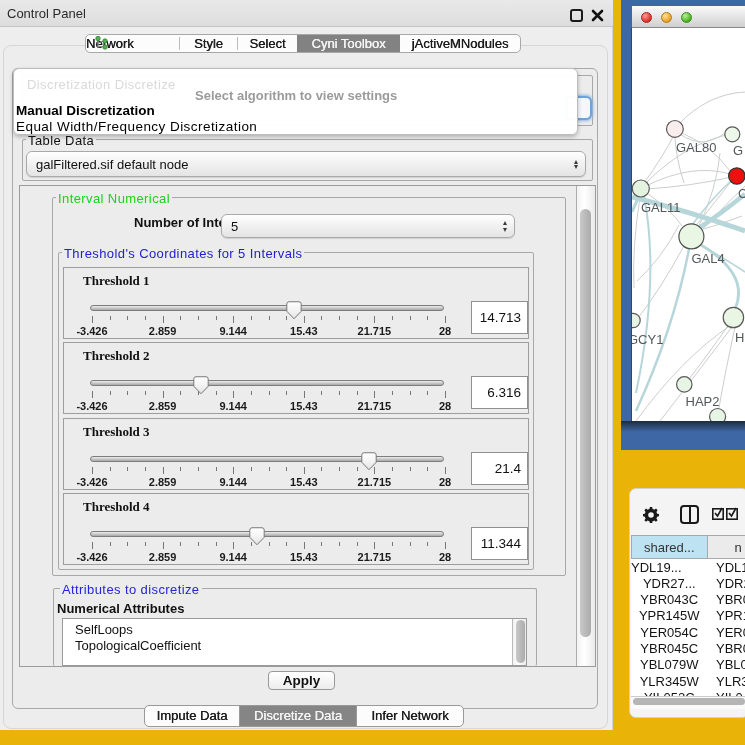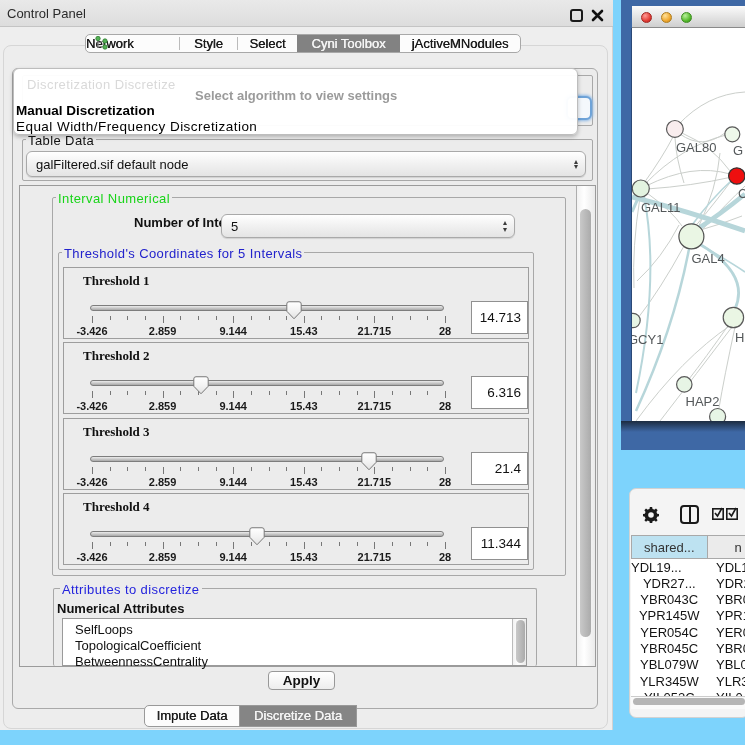--- a/index.html
+++ b/index.html
@@ -1,19 +1,19 @@
 <!DOCTYPE html>
 <html><head>
 <meta charset="utf-8">
 <style>
 * { margin:0; padding:0; box-sizing:border-box; }
 html,body { width:745px; height:745px; }
 body { font-family:"Liberation Sans", sans-serif; background:#efefef; position:relative; overflow:hidden; }
 .abs { position:absolute; }
-#page { position:absolute; left:0; top:0; width:745px; height:745px; background:#7dd3fc; }
+#page { position:absolute; left:0; top:0; width:745px; height:745px; background:#eab308; }
 
 
 #lwin { position:absolute; left:0; top:0; width:613px; height:730px; background:#eeeeee; border-right:1px solid #d2d2d2; }
 #titlebar { position:absolute; left:0; top:0; width:613px; height:27px;
   background:linear-gradient(#e9e9e9,#dddddd); border-bottom:1px solid #c4c4c4; }
 #titlebar .t { position:absolute; left:7px; top:6px; font-size:13px; color:#2a2a2a; }
 #float-ic { position:absolute; left:570px; top:9px; width:13px; height:13px; border:2px solid #1a1a1a; border-radius:3px; }
 #close-ic { position:absolute; left:591px; top:8px; }
 
 
@@ -308,28 +308,28 @@
       </div>
     </div>
 
 <div class="grp" style="left:53px;top:588px;width:484px;height:78px;border-bottom:none;"></div>
 <div class="grpt" style="left:60px;top:582px;color:#2424dd;">Attributes to discretize</div>
 <div class="abs" style="left:57px;top:601px;font-size:13px;font-weight:bold;color:#111;">Numerical Attributes</div>
 <div id="numlist">
   <div style="height:3px;"></div>
   <div class="li">SelfLoops</div>
   <div class="li">TopologicalCoefficient</div>
-  <div class="li">BetweennessCentrality</div>
 </div>
 <div class="scroll-v" style="left:512px;top:619px;width:14px;height:46px;border-left:1px solid #bbb;"></div>
 <div class="sthumb" style="left:516px;top:620px;width:9px;height:43px;"></div>
 
 <div class="abs" style="left:268px;top:671px;width:67px;height:19px;background:linear-gradient(#ffffff,#ededed);border:1px solid #989898;border-radius:4px;font-size:13.5px;color:#111;text-align:center;line-height:18px;font-weight:bold;">Apply</div>
 <div class="btab" style="left:144px;top:705px;width:96px;border-radius:5px 0 0 5px;">Impute Data</div>
 <div class="btab" style="left:239px;top:705px;width:118px;background:#858585;color:rgba(244,244,244,0.99);">Discretize Data</div>
+<div class="btab" style="left:356px;top:705px;width:108px;border-radius:0 5px 5px 0;">Infer Network</div>
 
 <div class="abs" style="left:13px;top:68px;width:565px;height:67px;background:rgba(255,255,255,0.97);border:1px solid #bdbdbd;border-radius:6px;box-shadow:0 2px 4px rgba(0,0,0,0.25);z-index:10;">
   <div class="abs" style="left:13px;top:8px;font-size:13px;letter-spacing:0.4px;color:#d9d9d9;">Discretization Discretize</div>
   <div class="abs" style="left:181px;top:19px;font-size:13px;font-weight:bold;color:#9b9b9b;">Select algorithm to view settings</div>
   <div class="abs" style="left:2px;top:34px;font-size:13.5px;font-weight:bold;color:#000;">Manual Discretization</div>
   <div class="abs" style="left:2px;top:50px;font-size:13.5px;letter-spacing:0.45px;color:#000;">Equal Width/Frequency Discretization</div>
 </div>
 
 <div id="netwin"></div>
 <div id="nettb"></div>

